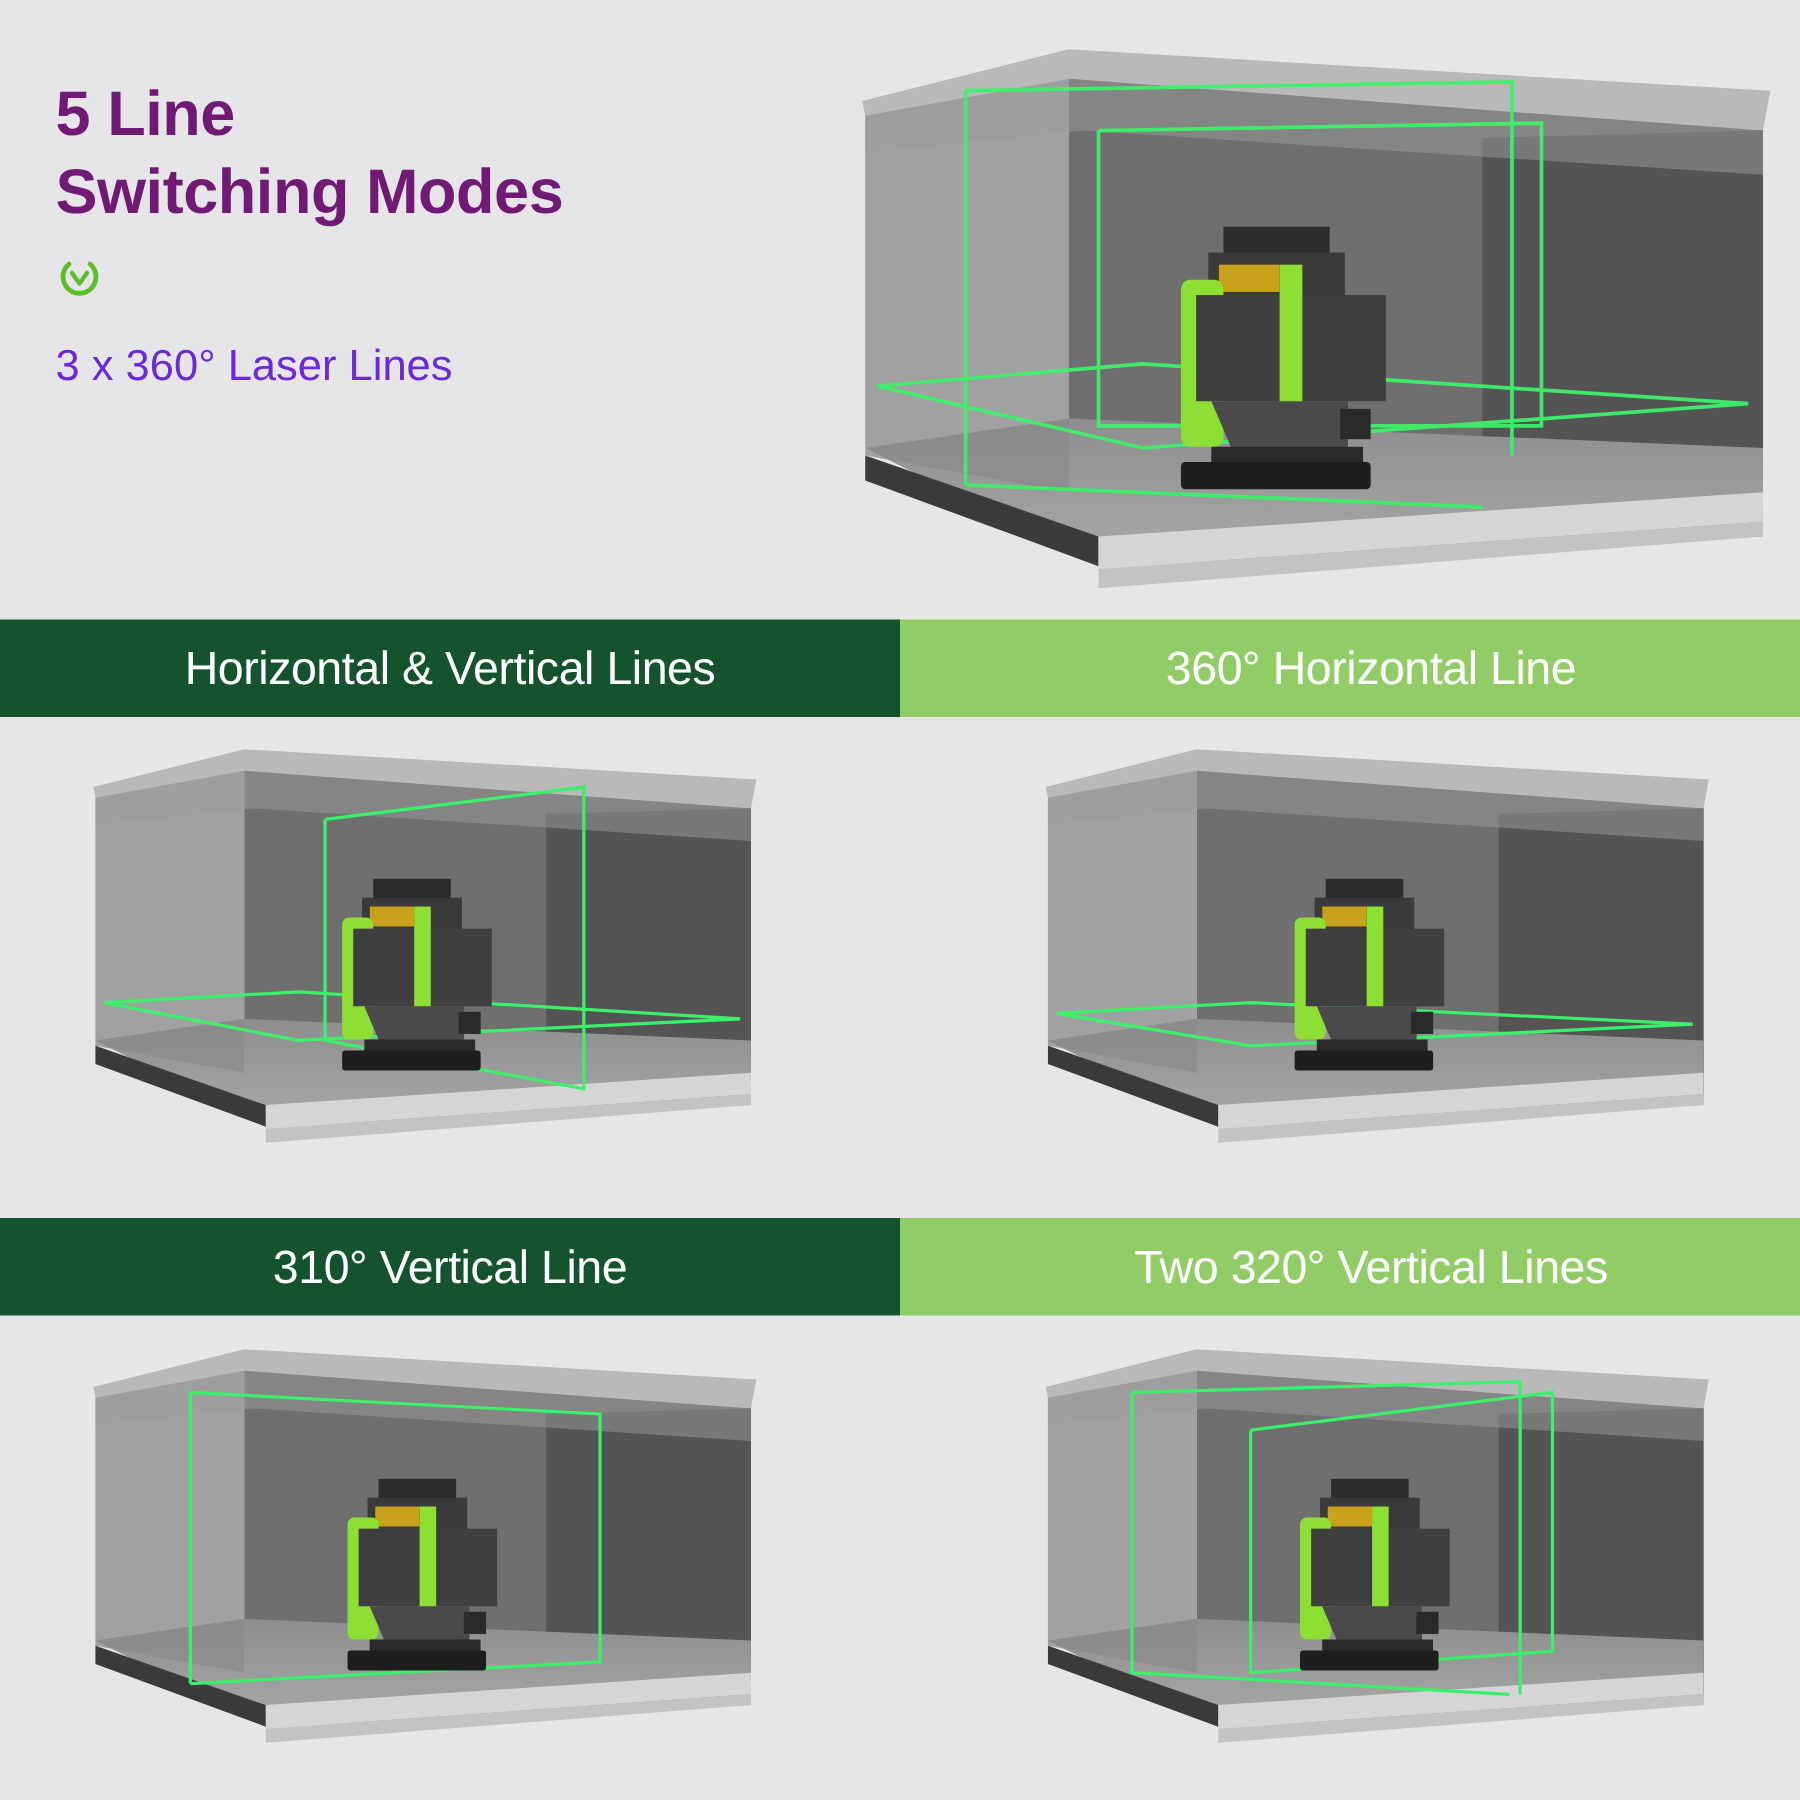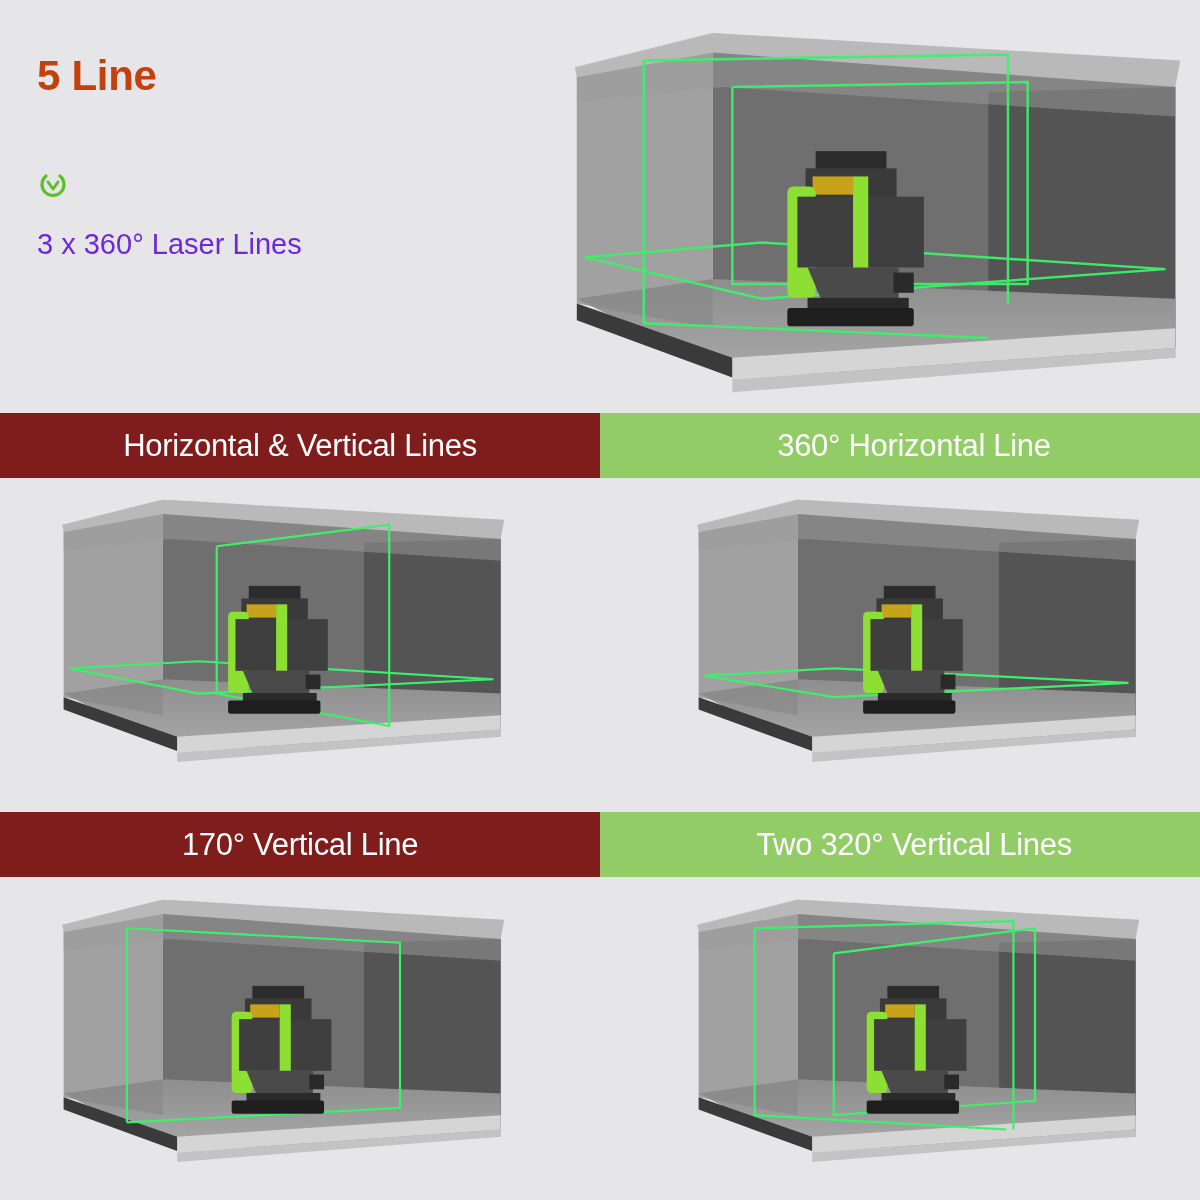--- a/index.html
+++ b/index.html
@@ -1,31 +1,32 @@
 <!DOCTYPE html>
 <html><head>
 <meta charset="utf-8">
 <style>
   html,body{margin:0;padding:0;}
   body{width:1200px;height:1200px;background:#e6e6e8;position:relative;overflow:hidden;font-family:"Liberation Sans",sans-serif;}
-  .hero-title{position:absolute;left:37px;top:50px;margin:0;font-size:42px;line-height:52px;font-weight:bold;color:#c2410c;letter-spacing:-0.3px;}
+  .hero-title{position:absolute;left:37px;top:50px;margin:0;font-size:42px;line-height:52px;font-weight:bold;color:#701a75;letter-spacing:-0.3px;}
   .hero-icon{position:absolute;left:38px;top:171px;width:30px;height:28px;}
   .hero-sub{position:absolute;left:37px;top:228px;font-size:29px;color:#6d28d9;}
   .band{position:absolute;left:0;width:1200px;height:65px;display:flex;}
   .band .cell{flex:0 0 600px;display:flex;align-items:center;justify-content:center;color:#fff;font-size:31px;letter-spacing:-0.3px;}
-  .band .dark{background:#7f1d1d;}
+  .band .dark{background:#14532d;}
   .band .light{background:#92cc66;padding-left:14px;}
   .scene{position:absolute;}
   .scene svg{display:block;width:100%;height:100%;}
 </style>
 </head>
 <body>
 
 <h1 class="hero-title">
   <span>5 Line</span><br>
+  <span>Switching Modes</span>
 </h1>
 <div class="hero-icon">
   <svg viewBox="0 0 30 28" width="30" height="28">
     <path d="M8 5 A11 11 0 1 0 22 5" fill="none" stroke="#5cbf2a" stroke-width="3.2" stroke-linecap="round"></path>
     <path d="M10 11 L15 18 L20 11" fill="none" stroke="#5cbf2a" stroke-width="3" stroke-linecap="round" stroke-linejoin="round"></path>
   </svg>
 </div>
 <div class="hero-sub">3 x 360° Laser Lines</div>
 
 <svg width="0" height="0" style="position:absolute">
@@ -105,21 +106,21 @@
   <svg viewBox="0 0 640 370">
     <use href="#room"></use>
     <g fill="none" stroke="#3df06a" stroke-width="3">
       <polyline points="20,245 200,235 610,255 200,275 20,245"></polyline>
     </g>
     <use href="#device" x="220" y="115" width="165" height="185"></use>
   </svg>
 </div>
 
 <div class="band" style="top:812px;">
-  <div class="cell dark">170° Vertical Line</div>
+  <div class="cell dark">310° Vertical Line</div>
   <div class="cell light">Two 320° Vertical Lines</div>
 </div>
 
 <div class="scene" style="left:55px;top:890px;width:460px;height:285px;">
   <svg viewBox="0 0 640 370">
     <use href="#room"></use>
     <g fill="none" stroke="#3df06a" stroke-width="3">
       <polyline points="100,40 100,310"></polyline>
       <polyline points="100,40 480,60 480,290 100,310"></polyline>
     </g>

